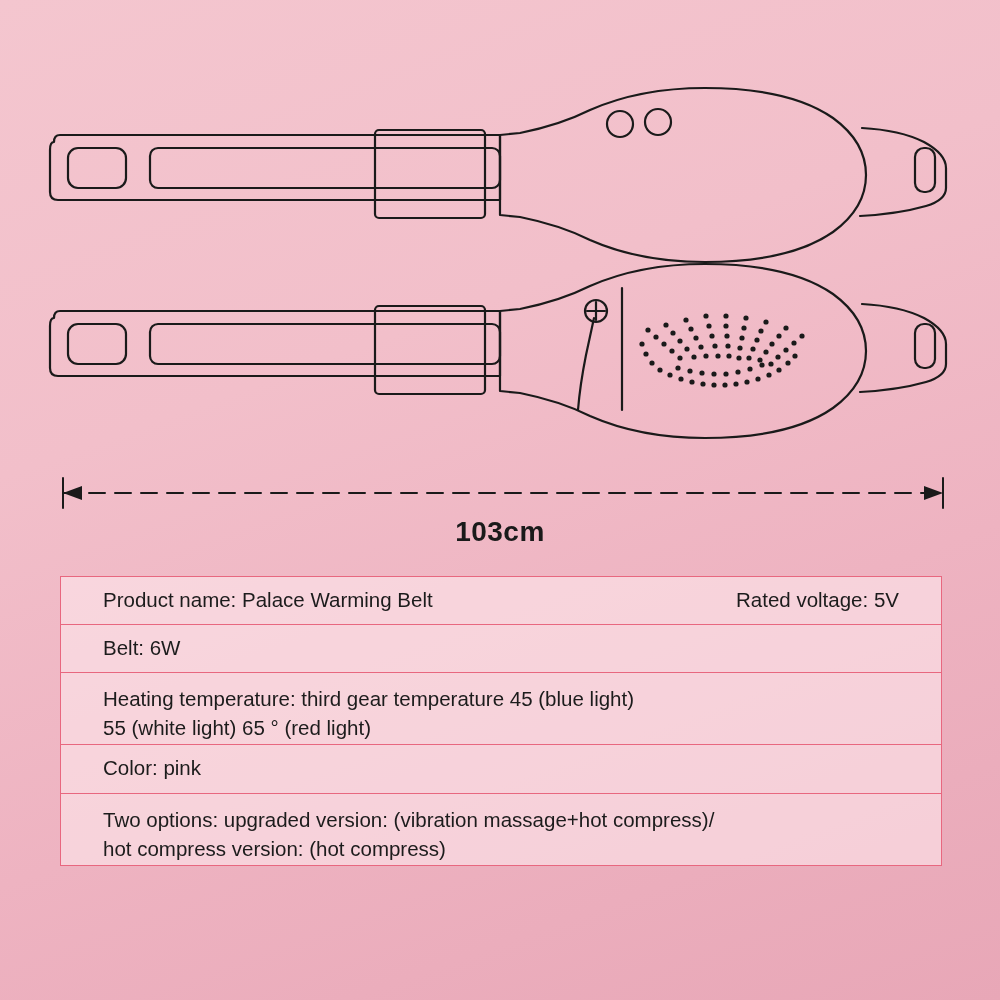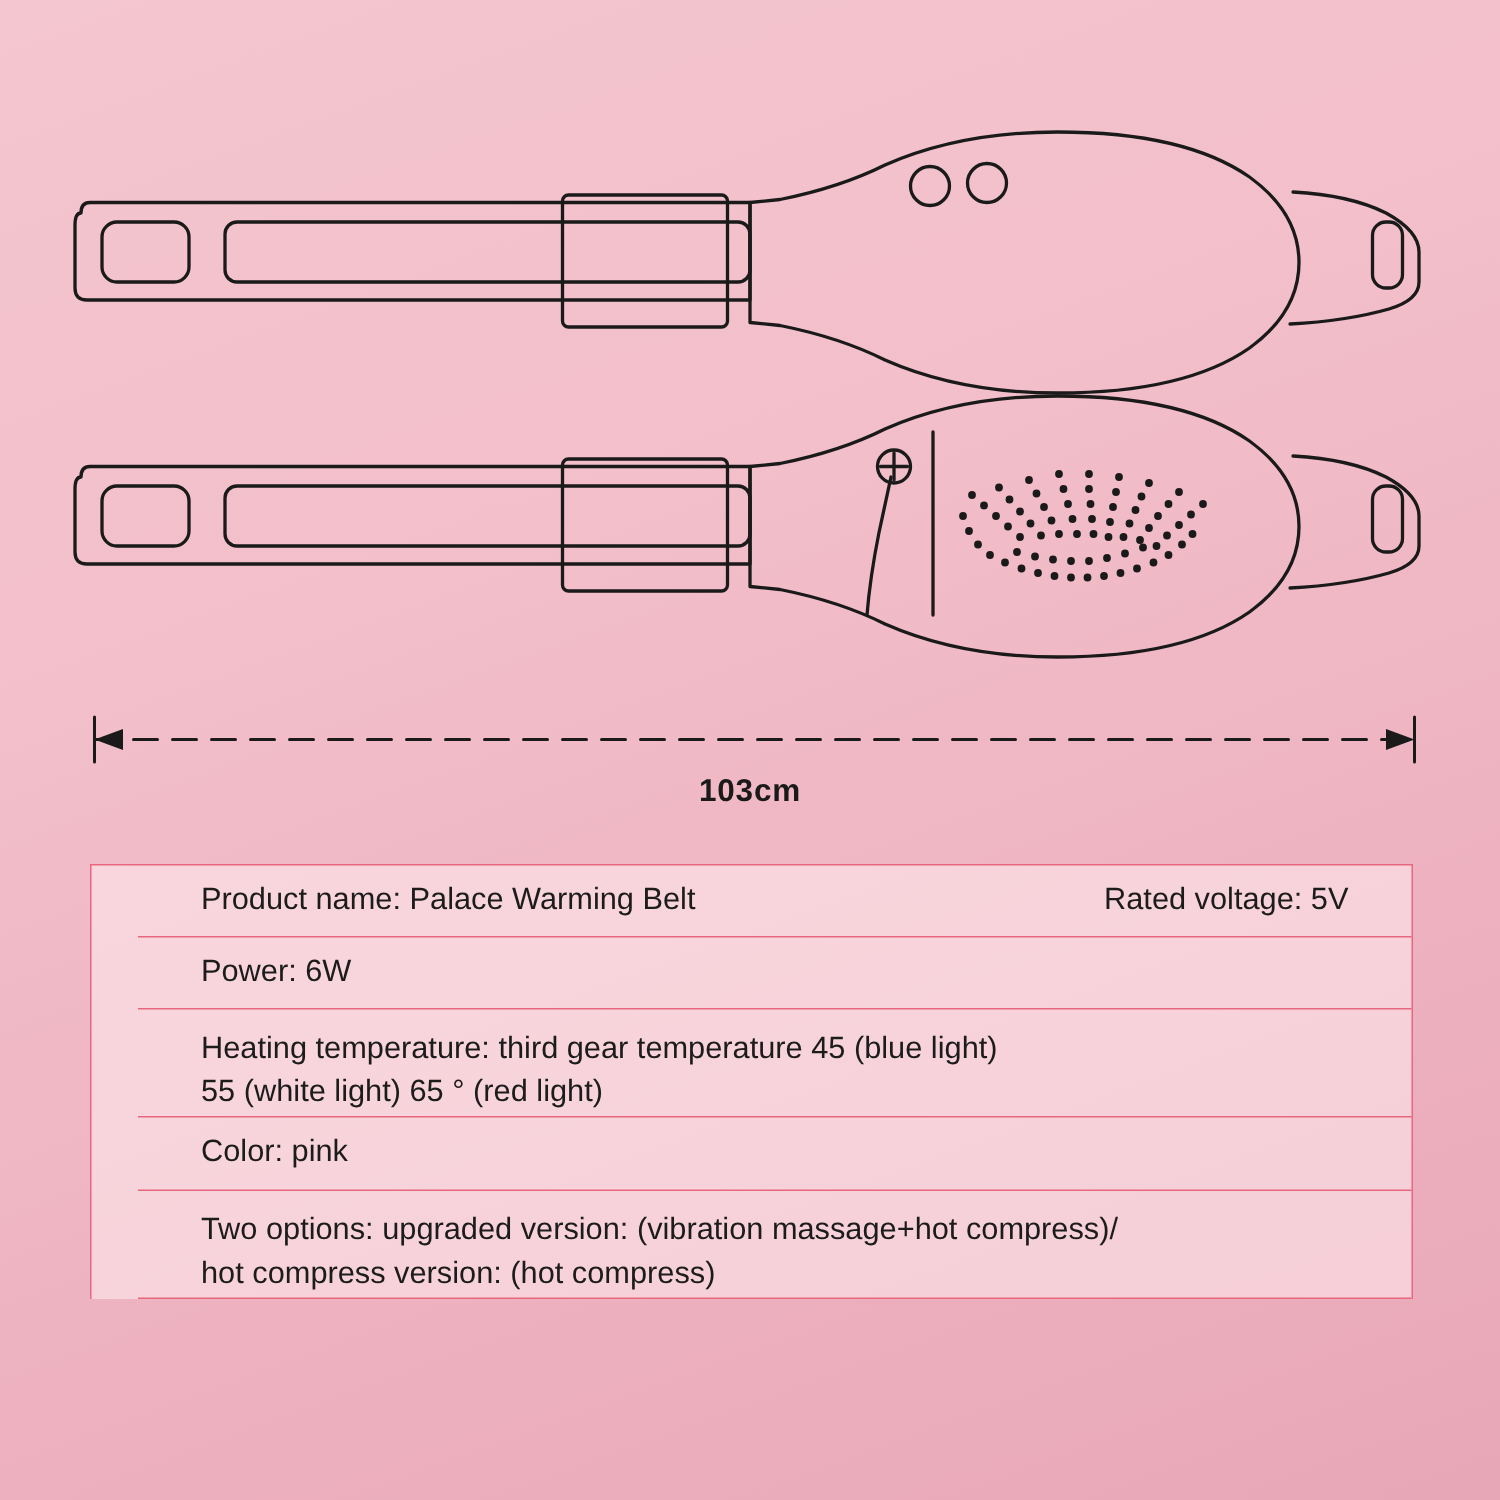--- a/index.html
+++ b/index.html
@@ -24,21 +24,21 @@
     top: 0;
     width: 1000px;
     height: 1000px;
   }
   .dim-label {
     position: absolute;
     left: 0;
     top: 516px;
     width: 1000px;
     text-align: center;
-    font-size: 21px;
+    font-size: 28px;
     font-weight: bold;
     color: #1a1a1a;
     letter-spacing: 0.5px;
   }
   .spec-table {
     position: absolute;
     left: 60px;
     top: 576px;
     width: 882px;
     border: 1px solid #e8677f;
@@ -46,21 +46,20 @@
     box-sizing: border-box;
     background: rgba(255, 236, 240, 0.55);
   }
   .spec-row {
     display: flex;
     align-items: center;
     border-bottom: 1px solid #e8677f;
     box-sizing: border-box;
     padding: 8px 42px 10px 42px;
     min-height: 36px;
-    margin-left: 31px;
   }
   .spec-row.two-col {
     justify-content: space-between;
   }
   .spec-cell {
     font-size: 20.5px;
     color: #1c1c1c;
     line-height: 1.42;
     white-space: pre-line;
     font-family: "Liberation Sans", sans-serif;
@@ -207,21 +206,21 @@
   <div class="dim-label">103cm</div>
 
   <div class="spec-table">
 
     <div class="spec-row two-col">
       <div class="spec-cell">Product name: Palace Warming Belt</div>
       <div class="spec-cell right">Rated voltage: 5V</div>
     </div>
 
     <div class="spec-row two-col">
-      <div class="spec-cell right">Power: 6W</div>
+      <div class="spec-cell right">Belt: 6W</div>
     </div>
 
     <div class="spec-row tall">
       <div class="spec-cell">Heating temperature: third gear temperature 45 (blue light)
 55 (white light) 65 ° (red light)</div>
     </div>
 
     <div class="spec-row">
       <div class="spec-cell">Color: pink</div>
     </div>

